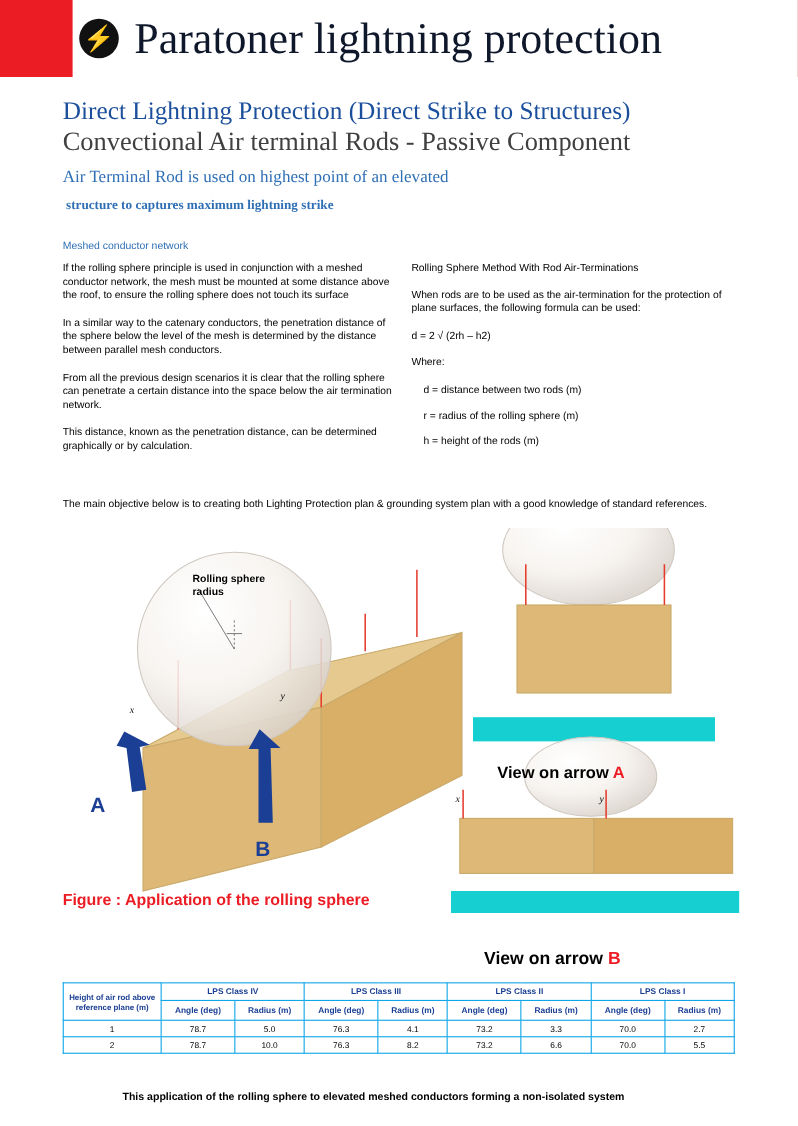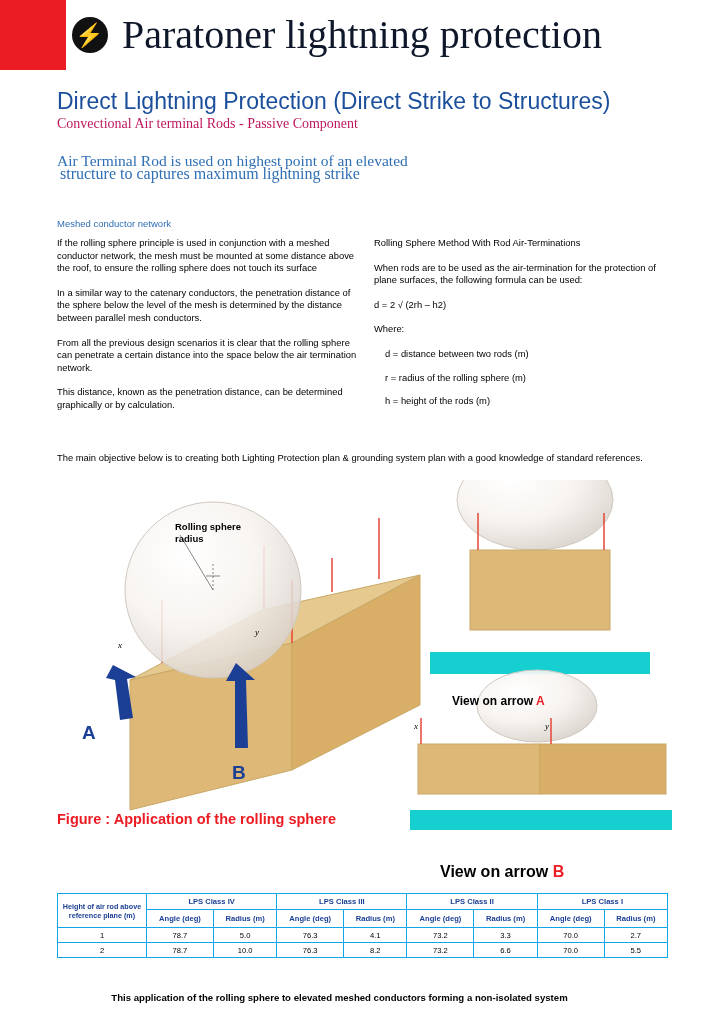--- a/index.html
+++ b/index.html
@@ -52,48 +52,49 @@
     color: #ffffff;
     font-size: 23px;
     line-height: 36px;
     text-align: center;
   }
 
   
   .h1 {
     position: absolute;
     left: 57px; top: 88px;
-    font-family: Liberation Sans, sans-serif;
+    font-family: Liberation Serif, serif;
     font-size: 23px;
     color: #1b4f9c;
     white-space: nowrap;
   }
   .h2 {
     position: absolute;
     left: 57px; top: 116px;
     font-family: "Liberation Serif", serif;
-    font-size: 14px;
-    color: #be185d;
+    font-size: 24px;
+    color: #404040;
     white-space: nowrap;
   }
   .h3a {
     position: absolute;
     left: 57px; top: 152px;
     font-family: "Liberation Serif", serif;
     font-size: 15.5px;
     color: #2f6fb5;
     white-space: nowrap;
   }
   .h3b {
     position: absolute;
-    left: 60px; top: 165px;
+    left: 60px; top: 179px;
     font-family: "Liberation Serif", serif;
-    font-size: 16px;
+    font-size: 12px;
     color: #2f6fb5;
     white-space: nowrap;
+    font-weight: bold;
   }
 
   
   .sub-head {
     position: absolute;
     left: 57px; top: 218px;
     font-size: 9.5px;
     color: #2f6fb5;
   }
   .col-left {
@@ -138,21 +139,21 @@
     position: absolute;
     left: 57px; top: 811px;
     font-size: 14.5px;
     font-weight: bold;
     color: #ec1c24;
     white-space: nowrap;
   }
   .view-a {
     position: absolute;
     left: 452px; top: 694px;
-    font-size: 12px;
+    font-size: 15px;
     font-weight: bold;
     color: #000000;
     white-space: nowrap;
   }
   .view-b {
     position: absolute;
     left: 440px; top: 863px;
     font-size: 16px;
     font-weight: bold;
     color: #000000;

